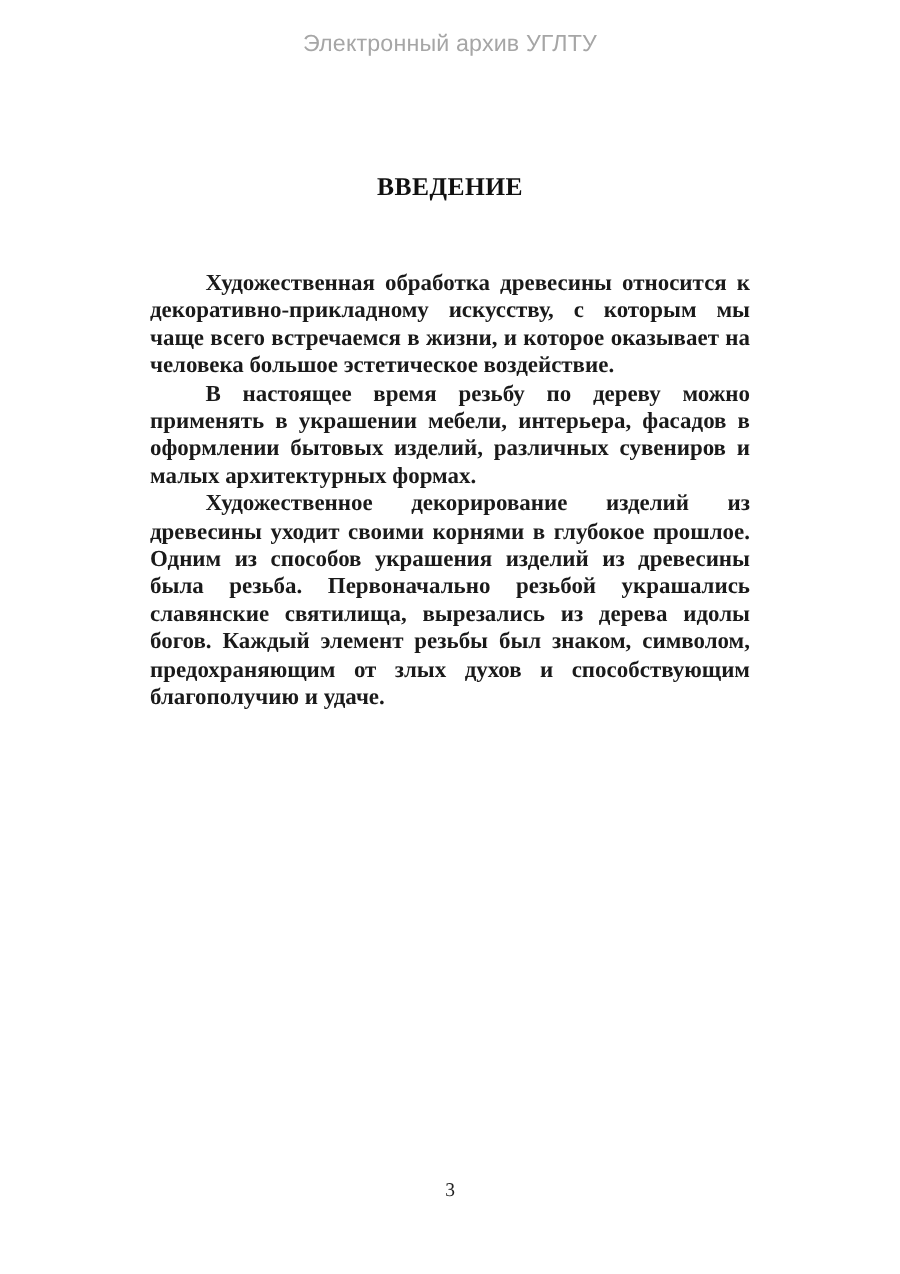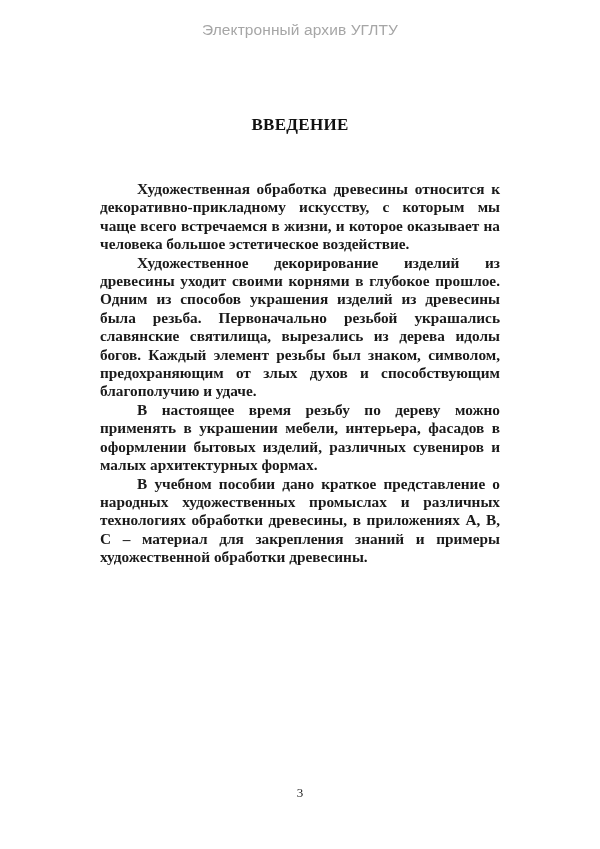--- a/index.html
+++ b/index.html
@@ -67,18 +67,17 @@
   </style>
 </head>
 <body>
 
 <div class="watermark">Электронный архив УГЛТУ</div>
 
 <div class="title">ВВЕДЕНИЕ</div>
 
 <div class="body-text">
   <p>Художественная обработка древесины относится к де­коративно-прикладному искусству, с которым мы чаще всего встречаемся в жизни, и которое оказывает на человека боль­шое эстетическое воздействие.</p>
+  <p>В настоящее время резьбу по дереву можно применять в украшении мебели, интерьера, фасадов в оформлении бытовых изделий, различных сувениров и малых архитек­турных формах.</p>
   <p>Художественное декорирование изделий из древесины уходит своими корнями в глубокое прошлое. Одним из способов украшения изделий из древесины была резьба. Первоначально резьбой украшались славянские святилища, вырезались из дерева идолы богов. Каждый элемент резьбы был знаком, символом, предохраняющим от злых духов и способствующим благополучию и удаче.</p>
-  <p>В настоящее время резьбу по дереву можно применять в украшении мебели, интерьера, фасадов в оформлении бытовых изделий, различных сувениров и малых архитек­турных формах.</p>
-  <p>В учебном пособии дано краткое представление о народных художественных промыслах и различных техноло­гиях обработки древесины, в приложениях А, В, С – матери­ал для закрепления знаний и примеры художественной обработки древесины.</p>
 </div>
 
 <div class="page-number">3</div>
 
 </body></html>

